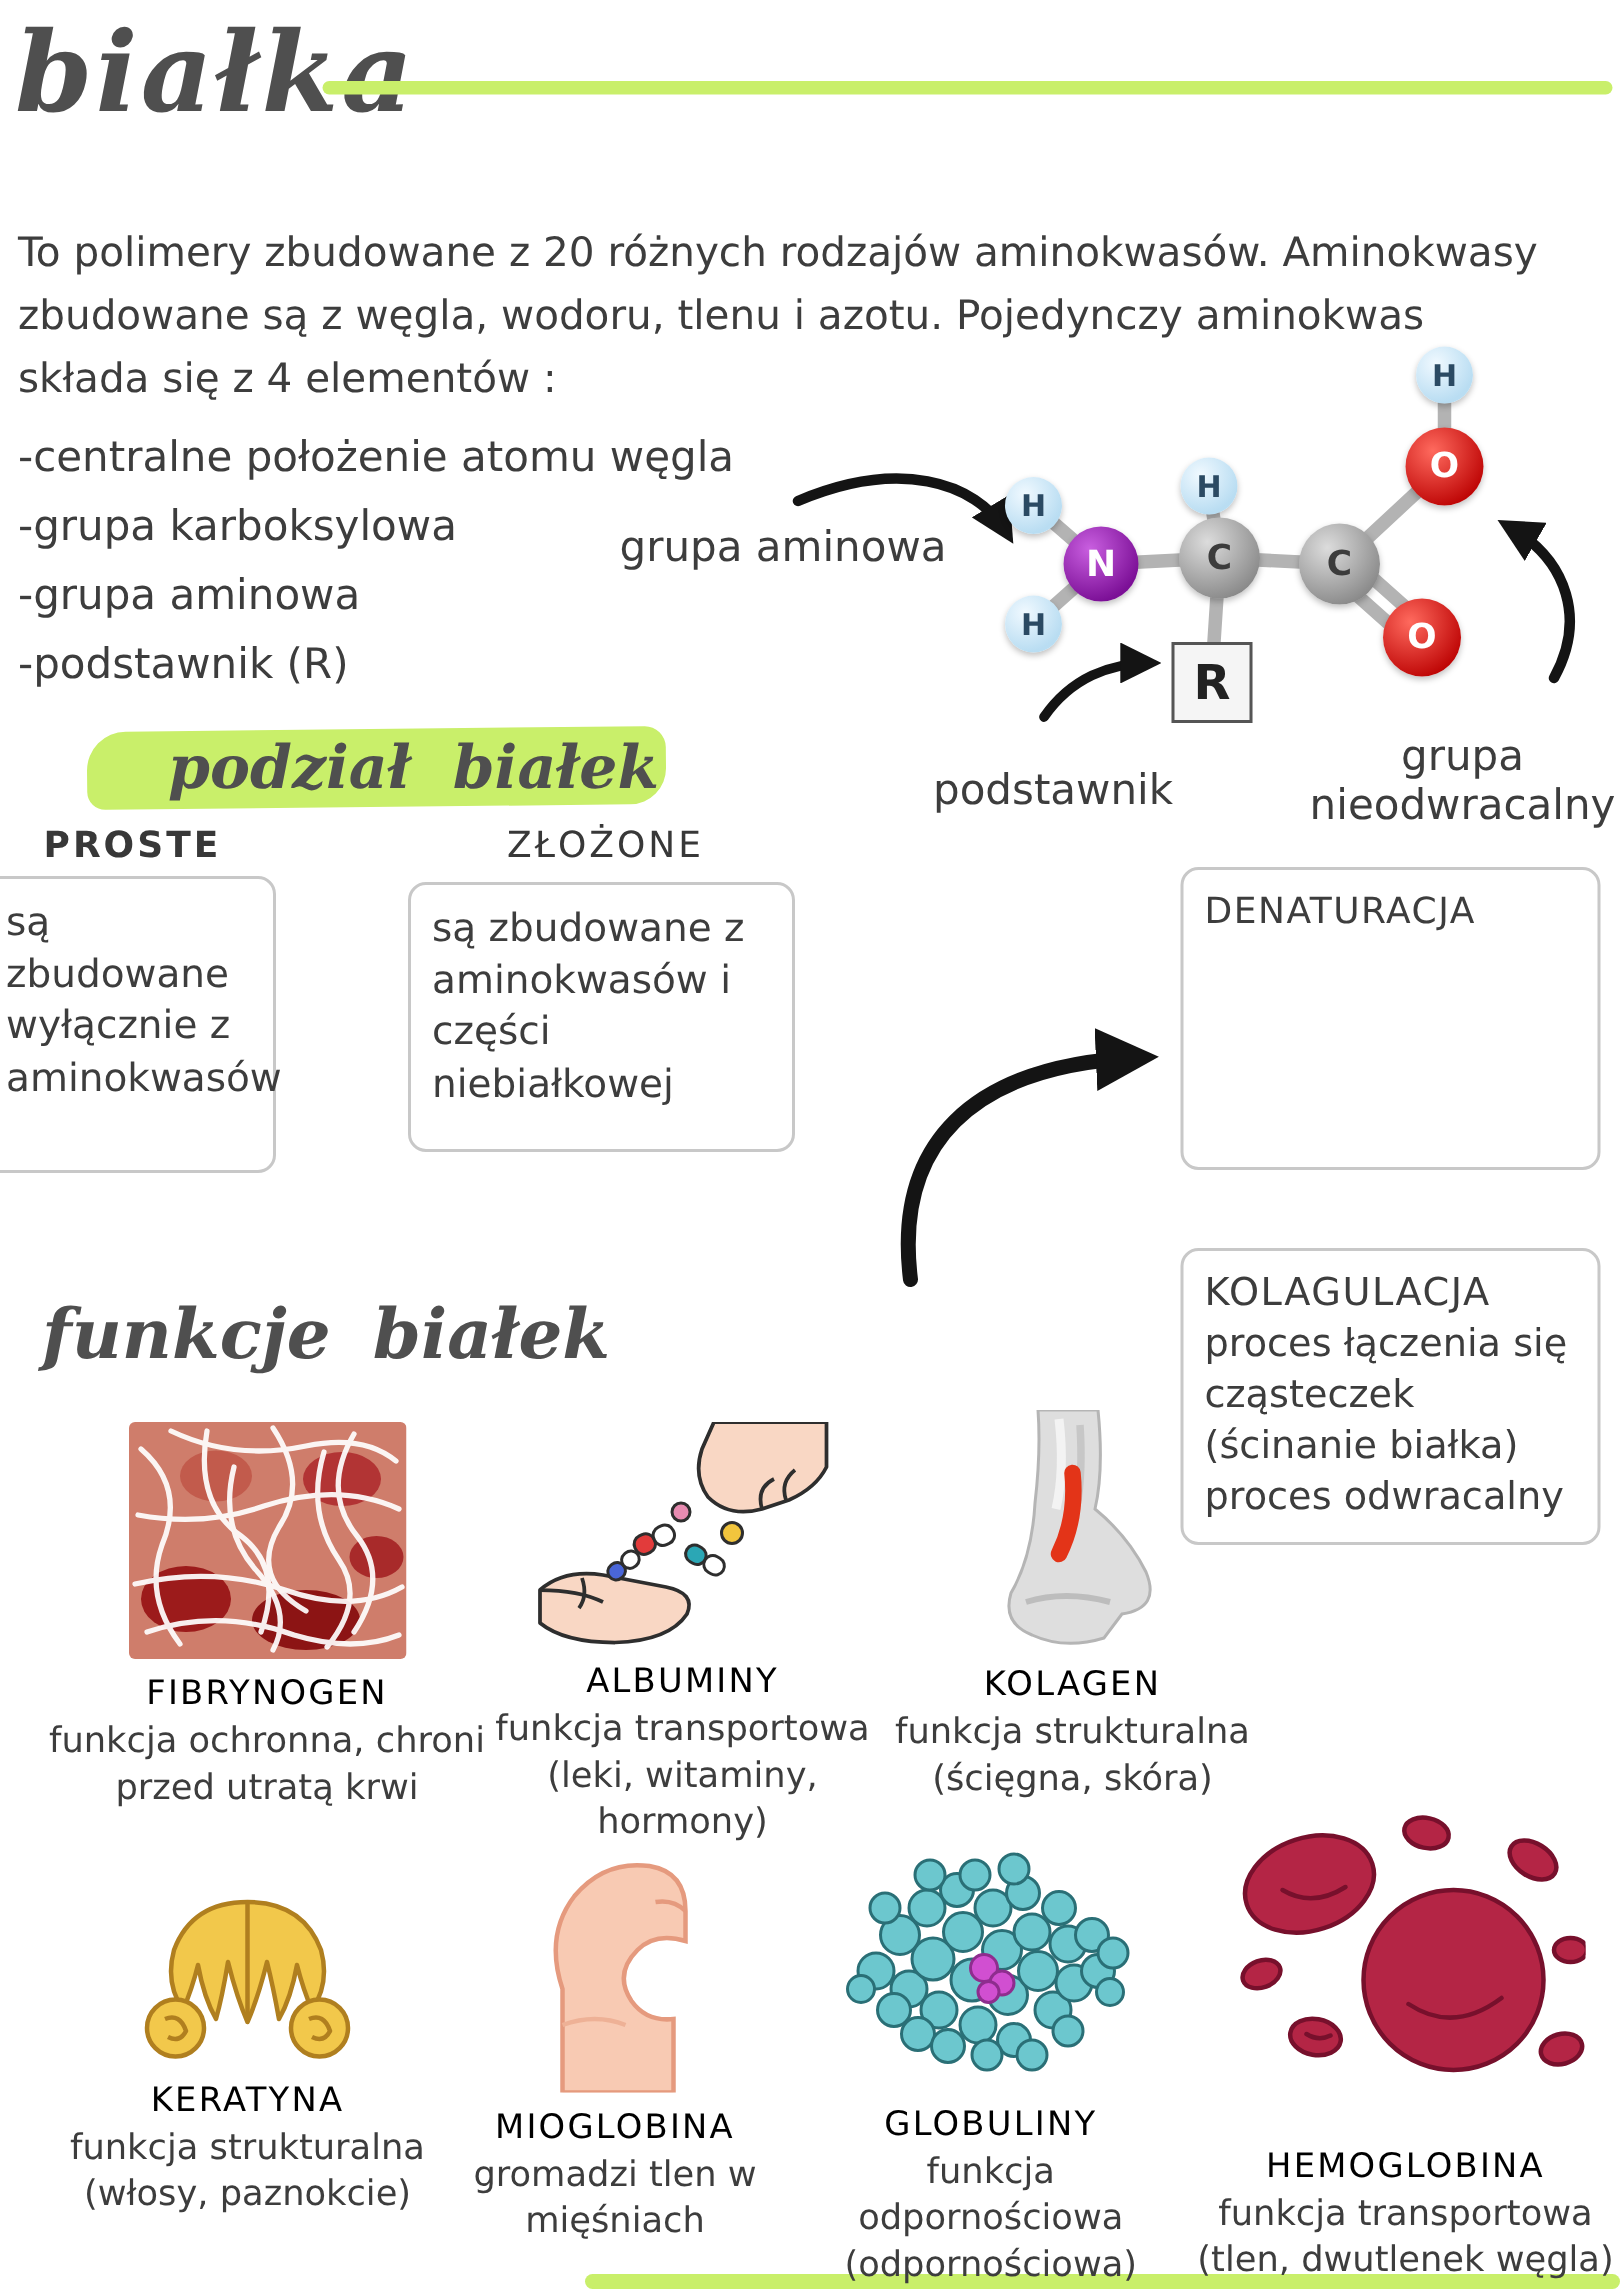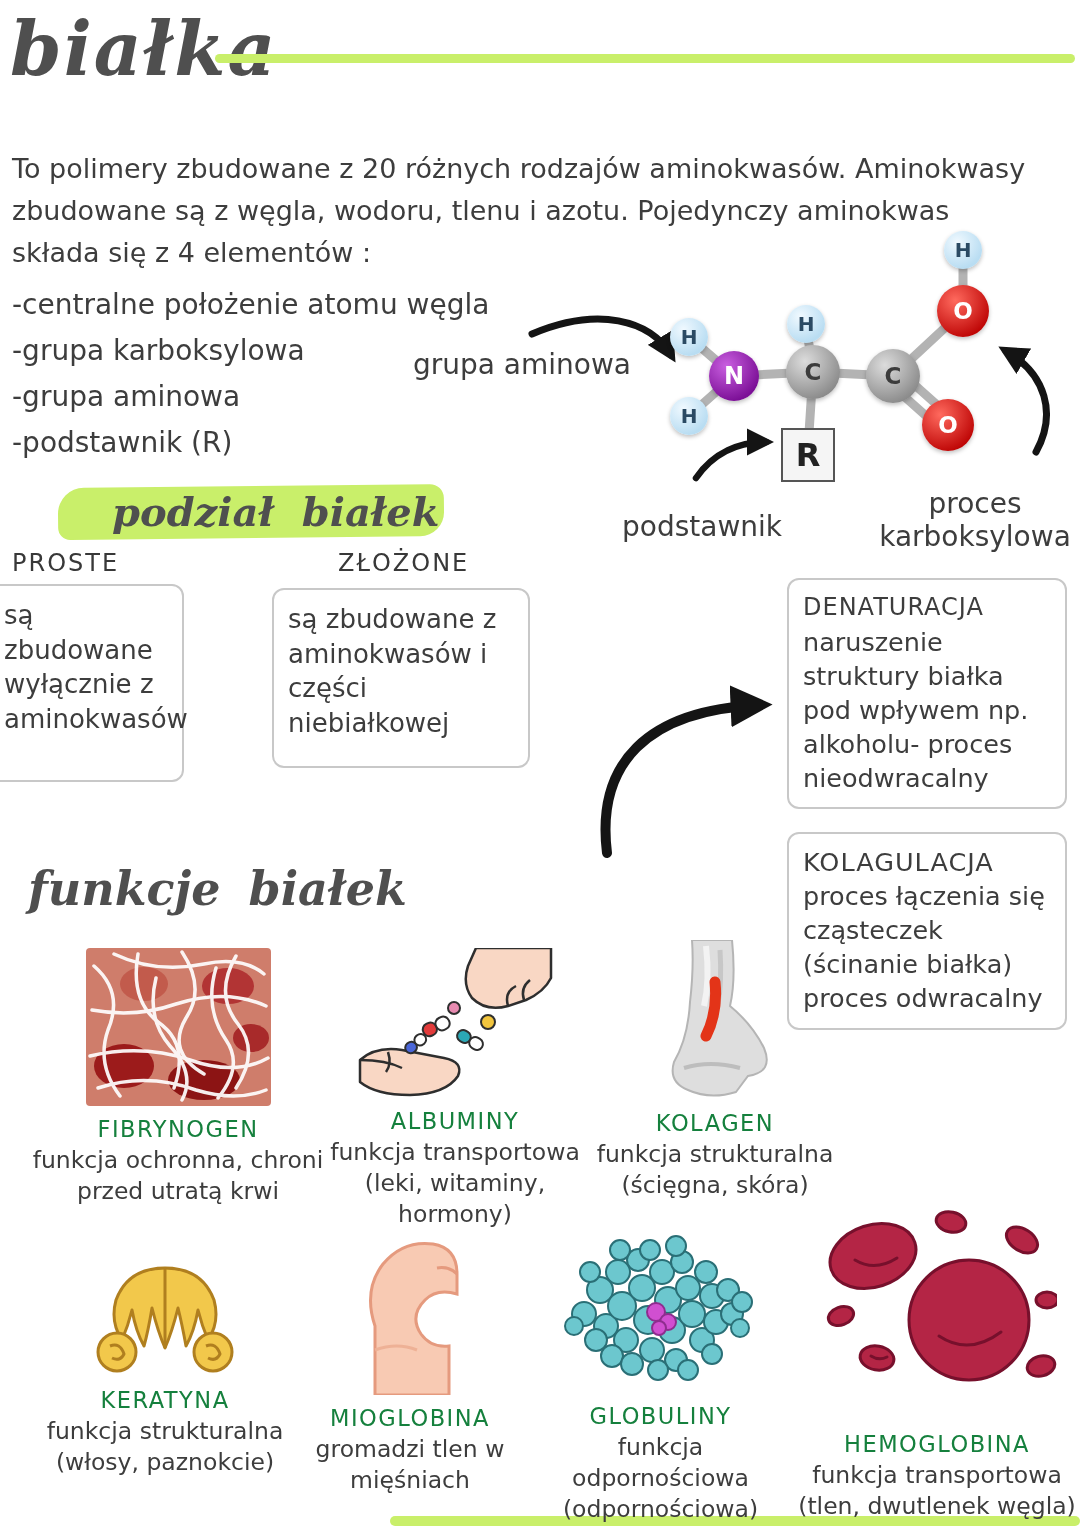--- a/index.html
+++ b/index.html
@@ -33,21 +33,21 @@
   .functions-title { left:28px; top:862px; font-size:46px; word-spacing:12px; }
 
   .col-title { font-size:24px; letter-spacing:2px; color:#383838; }
   .note-box { position:absolute; background:#fff; border:2.5px solid #c8c8c8; border-radius:12px; padding:12px 14px; font-size:26px; line-height:1.33; z-index:2; }
   .note-title { font-size:24px; letter-spacing:1px; margin-bottom:2px; }
   .note-title-inline { letter-spacing:1px; }
   .side-note { font-size:25.5px; }
 
   .func { position:absolute; display:flex; flex-direction:column; align-items:center; text-align:center; z-index:2; }
   .func .img { margin-bottom:10px; line-height:0; }
-  .fname { font-size:22.5px; letter-spacing:1.5px; color:#15803d; margin-bottom:3px; }
+  .fname { font-size:22.5px; letter-spacing:1.5px; color:#000000; margin-bottom:3px; }
   .fdesc { font-size:23.5px; line-height:1.32; }
 </style>
 </head>
 <body>
 
 <div class="page">
 
   <h1 class="abs script page-title">białka</h1>
   <div class="abs title-line" style="background:#c9ef6a;"></div>
 
@@ -89,38 +89,37 @@
   <div class="atom atom-h" style="left:944px; top:231px;">H</div>
   <div class="atom atom-n" style="left:709px; top:351px;">N</div>
   <div class="atom atom-c" style="left:786px; top:345px;">C</div>
   <div class="atom atom-c" style="left:866px; top:349px;">C</div>
   <div class="atom atom-o" style="left:937px; top:285px;">O</div>
   <div class="atom atom-o" style="left:922px; top:399px;">O</div>
   <div class="r-box" style="left:781px; top:428px;">R</div>
 
   <div class="abs mol-label" style="left:413px; top:348px;">grupa aminowa</div>
   <div class="abs mol-label" style="left:622px; top:510px;">podstawnik</div>
-  <div class="abs mol-label" style="left:872px; top:487px; width:206px; text-align:center;">proces karboksylowa</div>
+  <div class="abs mol-label" style="left:872px; top:487px; width:206px; text-align:center;">grupa nieodwracalny</div>
 
   <div class="abs section-highlight"></div>
   <h2 class="abs script section-title" style="left:112px; top:488px;">podział białek</h2>
 
-  <div class="abs col-title" style="left:12px; top:549px;">PROSTE</div>
+  <div class="abs col-title" style="left:29px; top:549px;font-weight:bold;">PROSTE</div>
   <div class="abs col-title" style="left:338px; top:549px;">ZŁOŻONE</div>
 
   <div class="note-box" style="left:-14px; top:584px; width:198px; height:198px; padding-left:16px;">
     <div>są zbudowane wyłącznie z aminokwasów</div>
   </div>
   <div class="note-box" style="left:272px; top:588px; width:258px; height:180px;">
     <div>są zbudowane z aminokwasów i części niebiałkowej</div>
   </div>
 
   <div class="note-box side-note" style="left:787px; top:578px; width:280px; min-height:202px;">
     <div class="note-title">DENATURACJA</div>
-    <div>naruszenie struktury białka pod wpływem np. alkoholu- proces nieodwracalny</div>
   </div>
   <div class="note-box side-note" style="left:787px; top:832px; width:280px; min-height:184px;">
     <div><span class="note-title-inline">KOLAGULACJA</span> <span>proces łączenia się cząsteczek (ścinanie białka) proces odwracalny</span></div>
   </div>
 
   <h2 class="abs script functions-title">funkcje białek</h2>
 
   <figure class="func" style="left:28px; top:948px; width:300px;">
     <div class="img">
       <svg viewBox="0 0 185 158" width="185" height="158">

